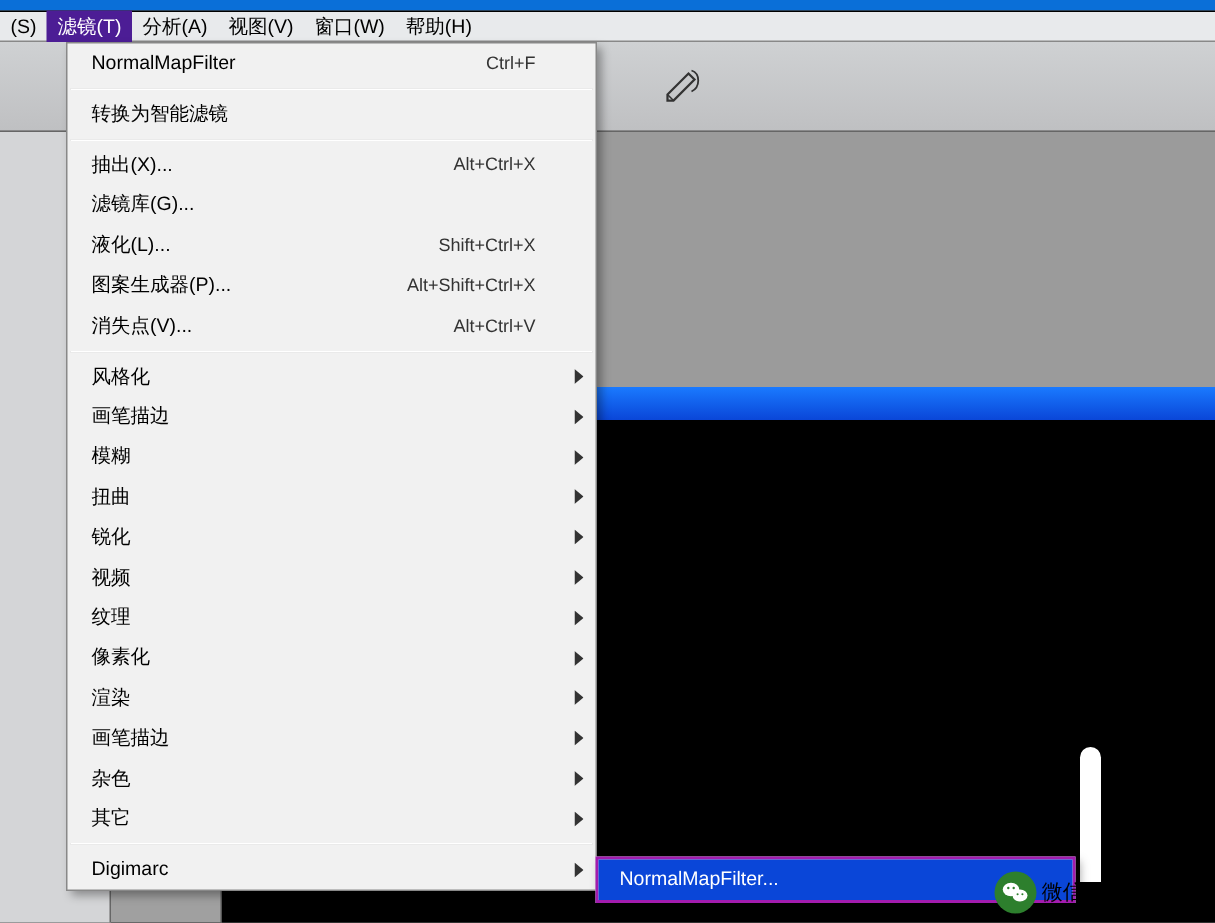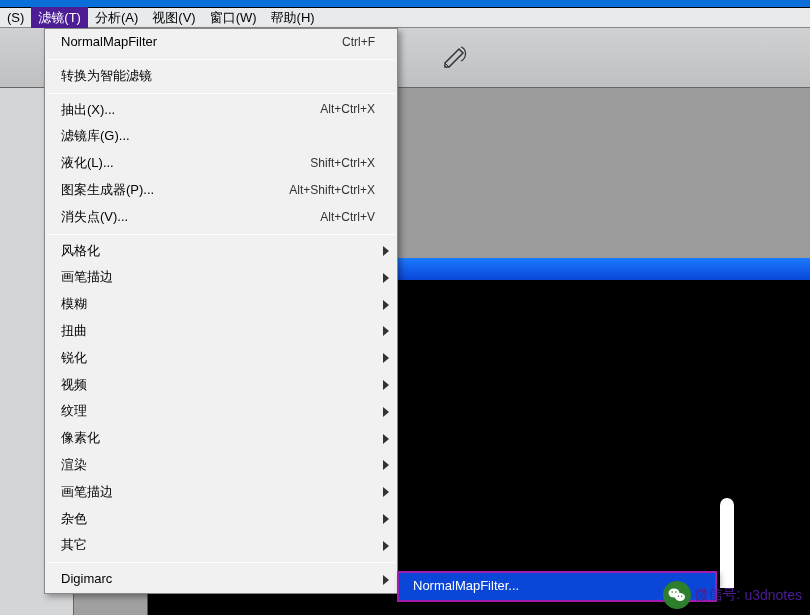--- a/index.html
+++ b/index.html
@@ -90,21 +90,21 @@
   top: 28px; left: 44px;
   width: 354px;
   background: #f1f1f1;
   border: 1px solid #888;
   box-shadow: 3px 3px 6px rgba(0,0,0,.35);
 }
 .dd-item {
   display: flex;
   justify-content: space-between;
   align-items: center;
-  padding: 3px 22px 3px 16px;
+  padding: 3px 40px 3px 16px;
   font-family: "Tahoma", "SimSun", sans-serif;
   font-size: 13px;
   line-height: 1.6;
   cursor: default;
   position: relative;
 }
 .dd-sep {
   height: 1px;
   margin: 3px 2px;
   background: #b8b8b8;
@@ -133,21 +133,21 @@
   line-height: 1.6;
 }
 .sub-item.highlighted {
   background: #0a46d8;
   color: #fff;
 }
 .wechat-overlay {
   position: absolute;
   right: 8px; bottom: 6px;
   display: flex; align-items: center;
-  color: #4c1d95;
+  color: #000000;
   font-size: 14px;
   gap: 4px;
 }
 .wechat-icon {
   width: 28px; height: 28px;
   border-radius: 50%;
   background: #2d7f2d;
   display:flex; align-items:center; justify-content:center;
 }
 </style>

